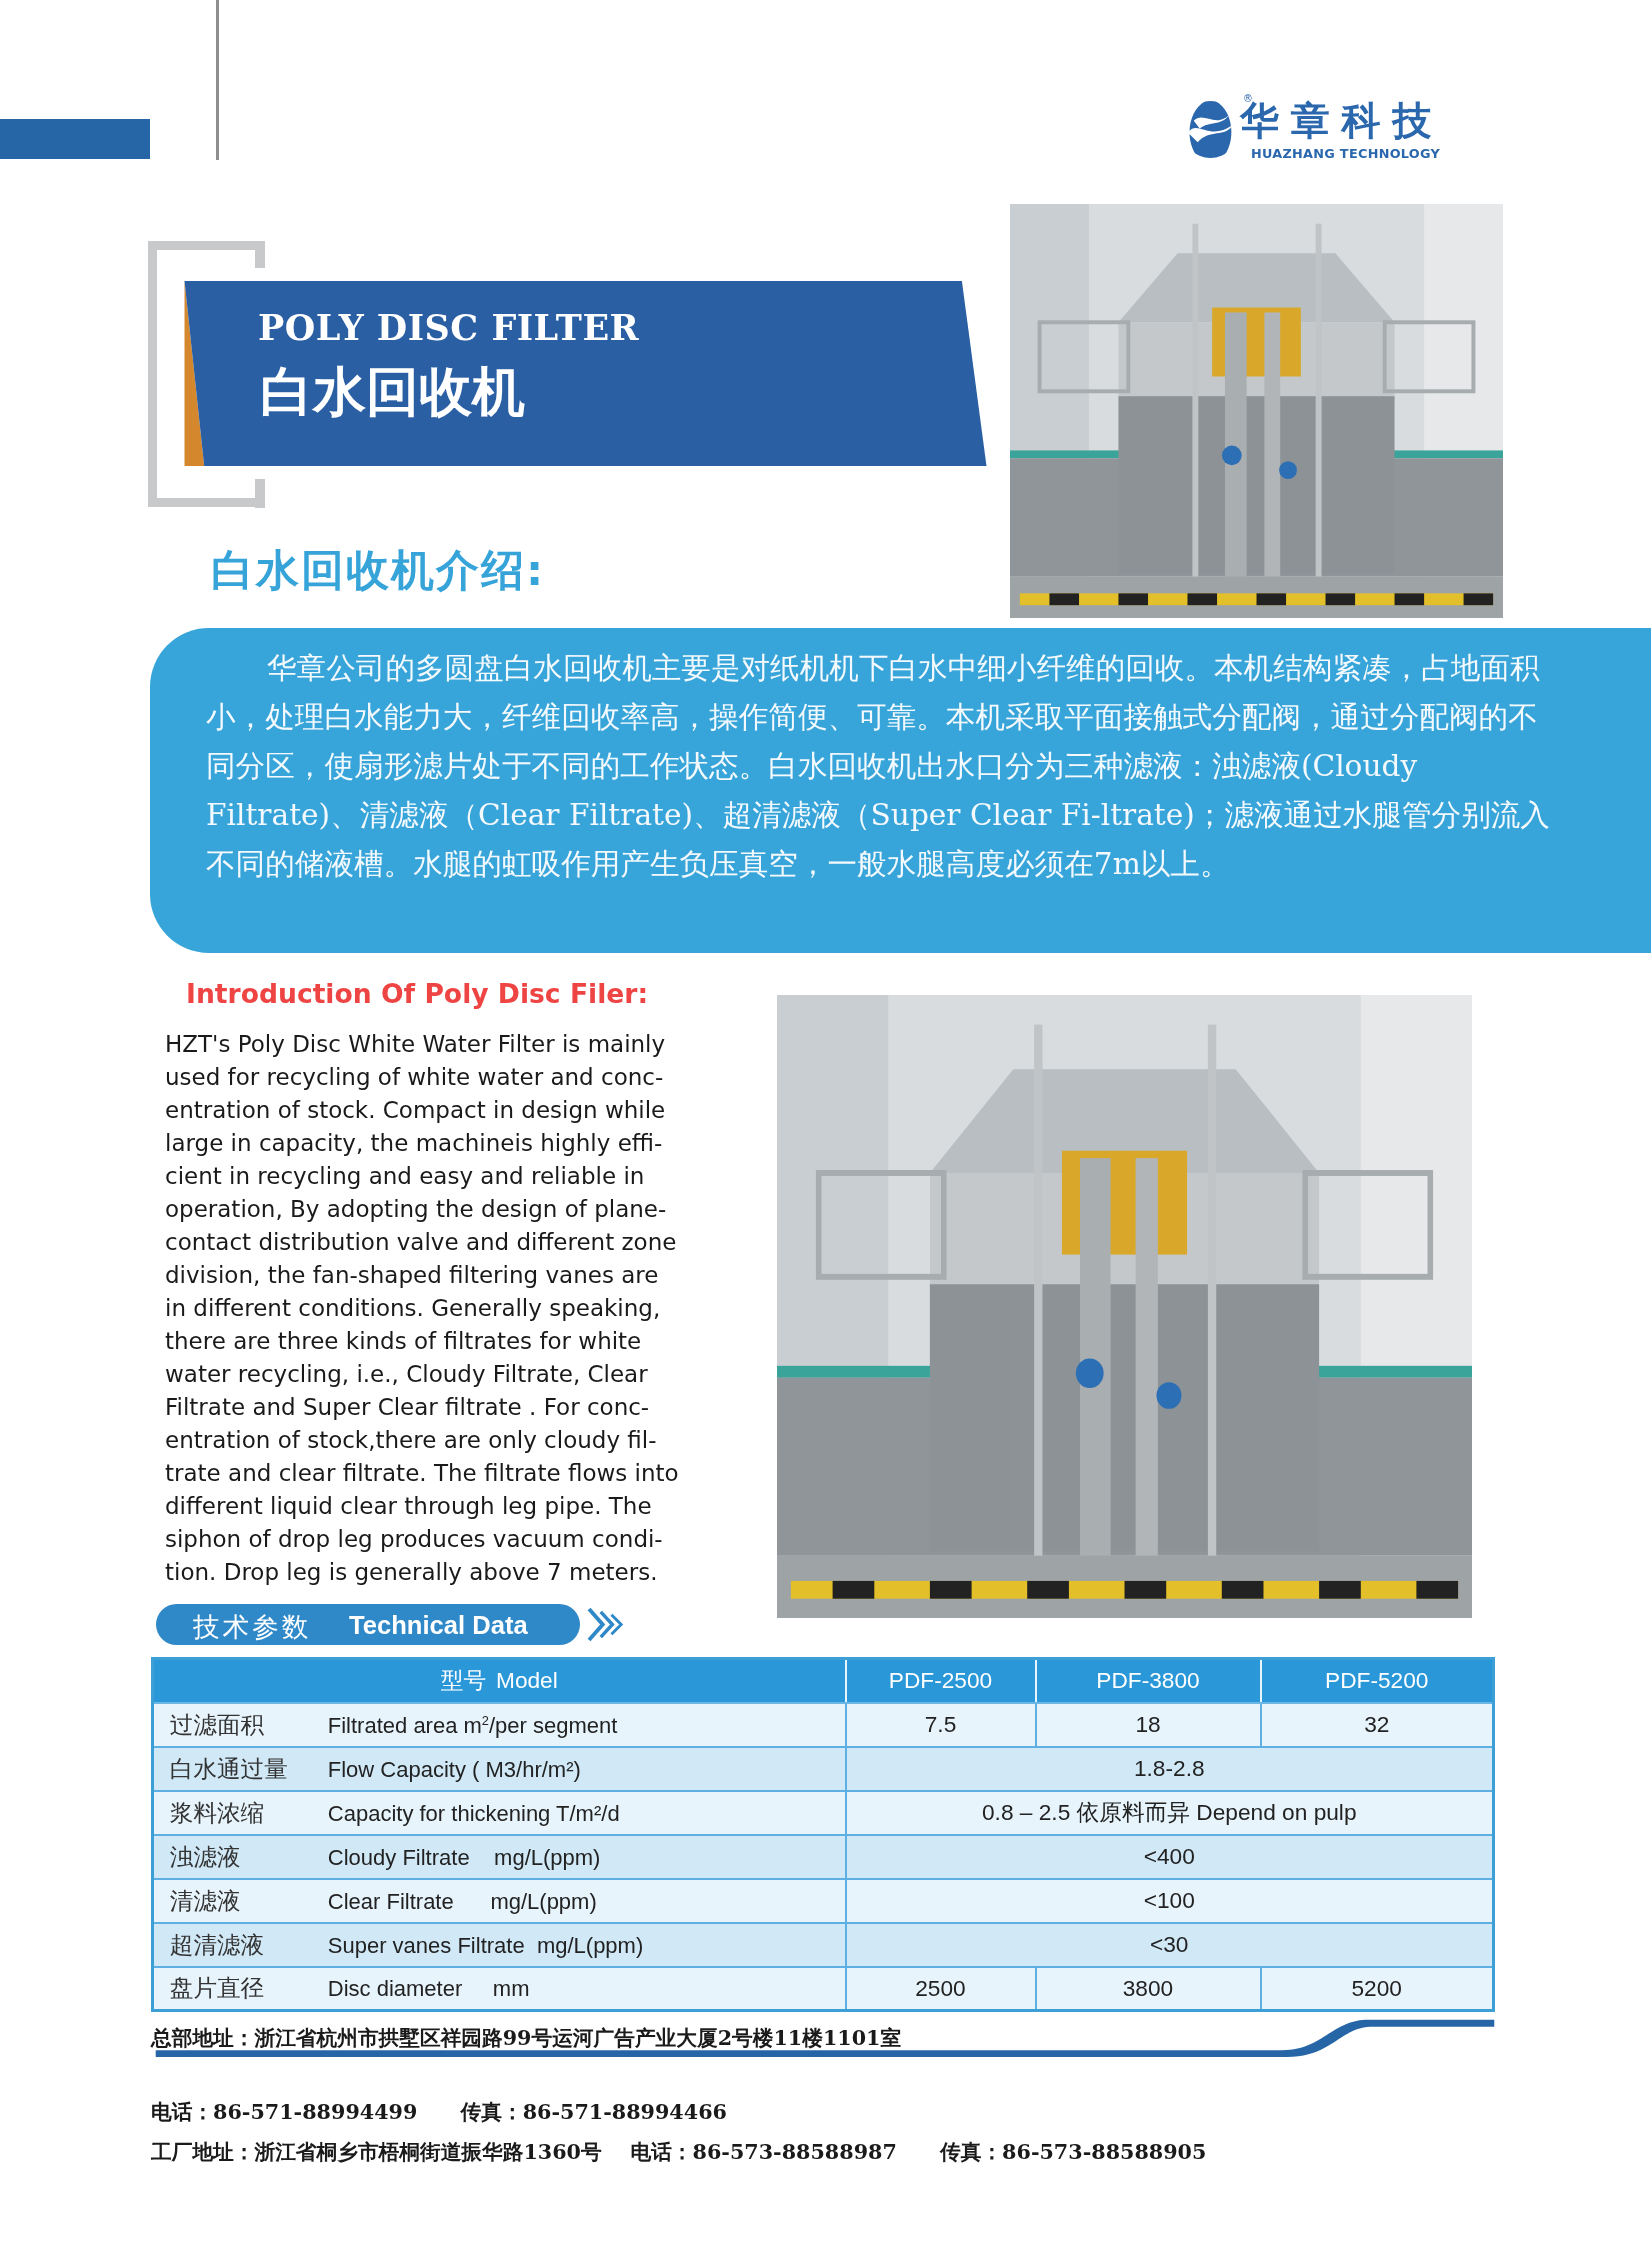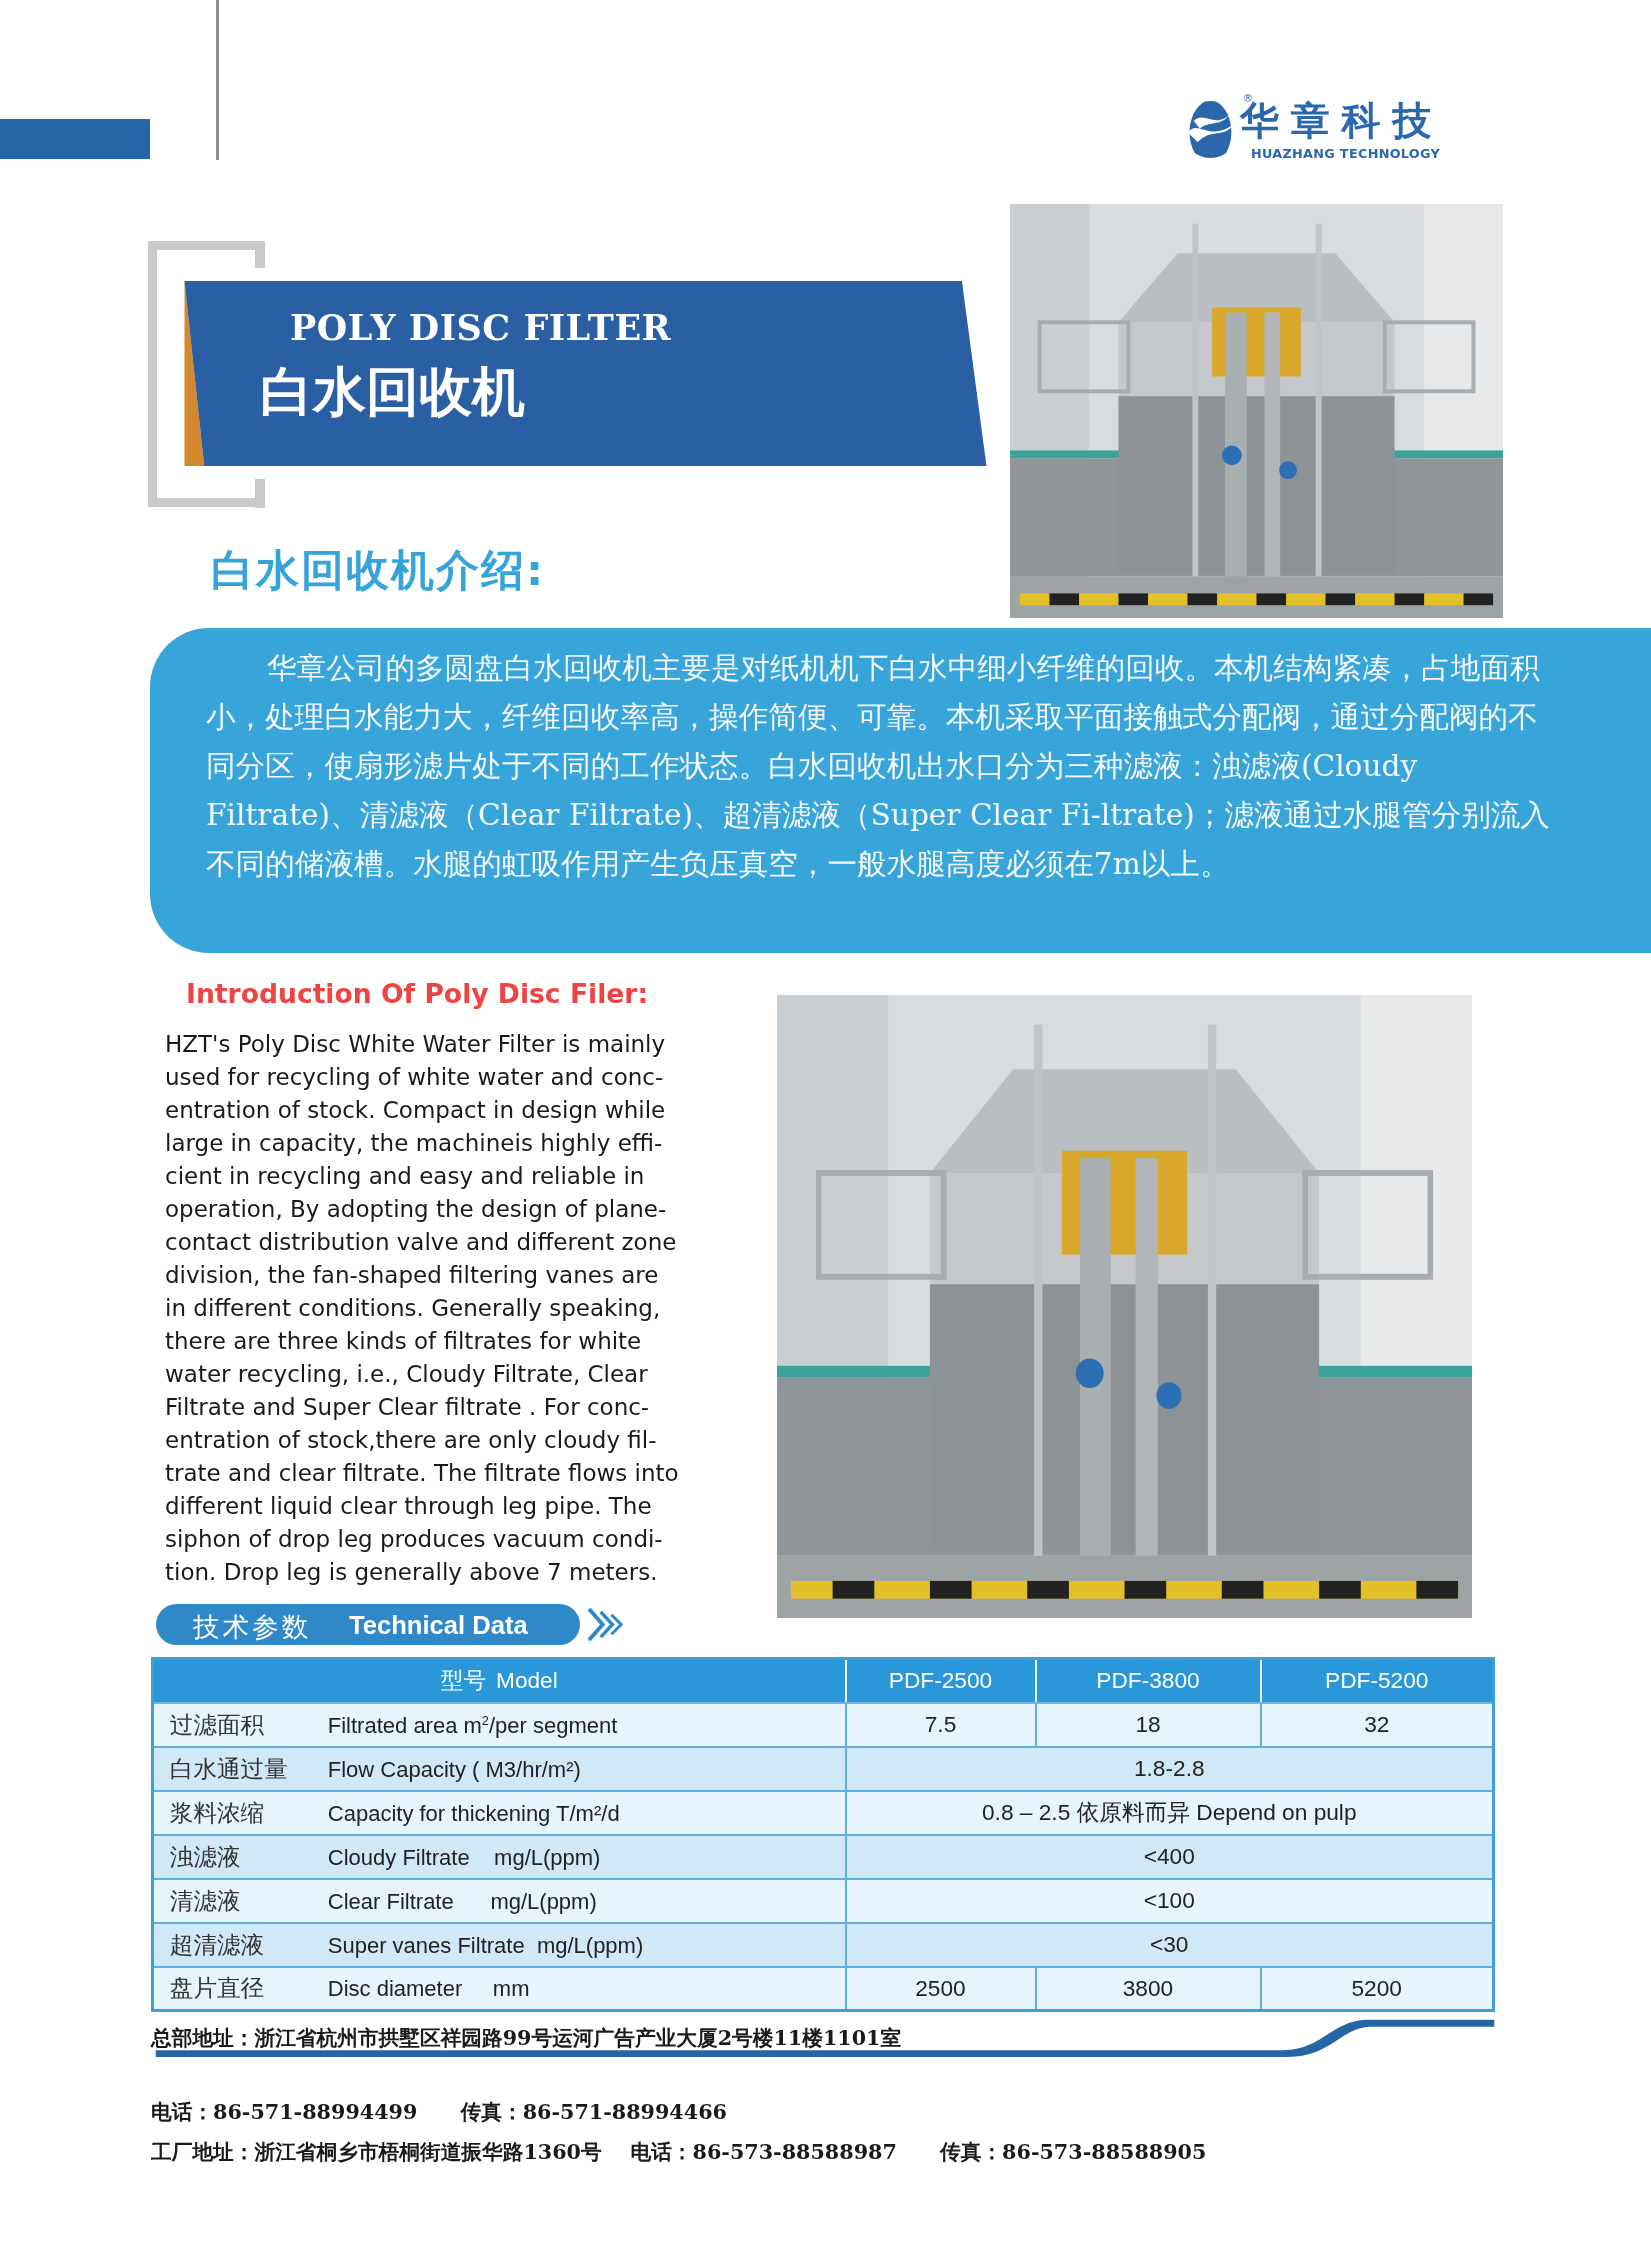--- a/index.html
+++ b/index.html
@@ -18,21 +18,21 @@
   .logo-cn { position: absolute; left: 60px; top: 0; font-family: "DejaVu Sans", sans-serif; font-weight: bold; font-size: 39px; color: #2a67ad; letter-spacing: 11.8px; line-height: 47px; }
   .logo-reg { position: absolute; left: 63px; top: -3.9px; font-size: 9.9px; color: #2a67ad; }
   .logo-en { position: absolute; left: 71px; top: 49px; font-family: "DejaVu Sans", sans-serif; font-weight: bold; font-size: 12.8px; color: #2a67ad; letter-spacing: 0.3px; }
 
   
   .bracket { left: 148px; top: 241px; width: 117px; height: 266px; border: 9.9px solid #c8c9cb; border-right: none; }
   .bracket-tick-top { left: 255px; top: 241px; width: 9.9px; height: 26.6px; background: #c8c9cb; }
   .bracket-tick-bot { left: 255px; top: 479px; width: 9.9px; height: 28.6px; background: #c8c9cb; }
   .title-banner { left: 184px; top: 281px; width: 803px; height: 185px; }
   .title-banner svg { position: absolute; left: 0; top: 0; }
-  .title-en { left: 258px; top: 307px; font-family: "DejaVu Serif", serif; font-weight: bold; font-size: 35px; color: #ffffff; letter-spacing: 0.5px; margin-left: 32px; }
+  .title-en { left: 258px; top: 307px; font-family: "DejaVu Serif", serif; font-weight: bold; font-size: 35px; color: #ffffff; letter-spacing: 0.5px; }
   .title-cn { left: 260px; top: 357px; font-family: "DejaVu Sans", sans-serif; font-weight: bold; font-size: 53px; color: #ffffff; }
 
   .intro-heading-cn { left: 211px; top: 542px; font-family: "DejaVu Sans", sans-serif; font-weight: bold; font-size: 43px; color: #36a4d9; letter-spacing: 2px; }
 
   
   .photo { overflow: hidden; background: #cfd3d6; }
   .photo-1 { left: 1010px; top: 204px; width: 493px; height: 414px; }
   .photo-2 { left: 777px; top: 995px; width: 695px; height: 623px; }
   .photo svg { width: 100%; height: 100%; display: block; }
 

